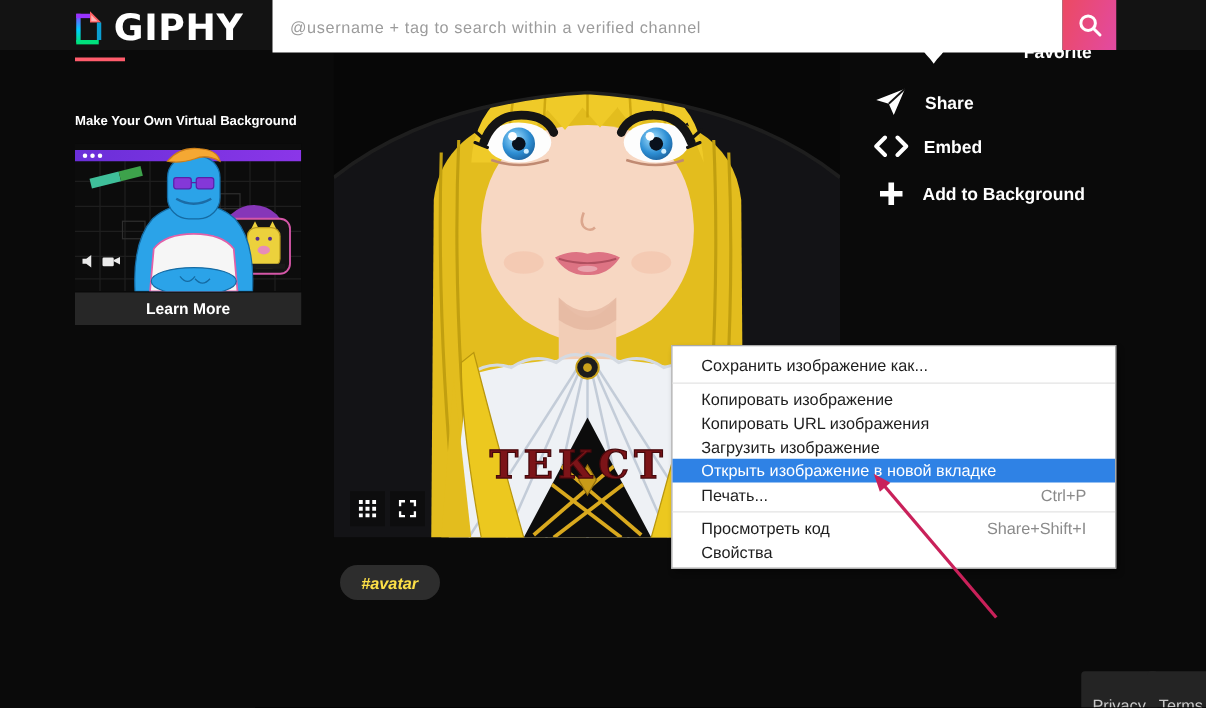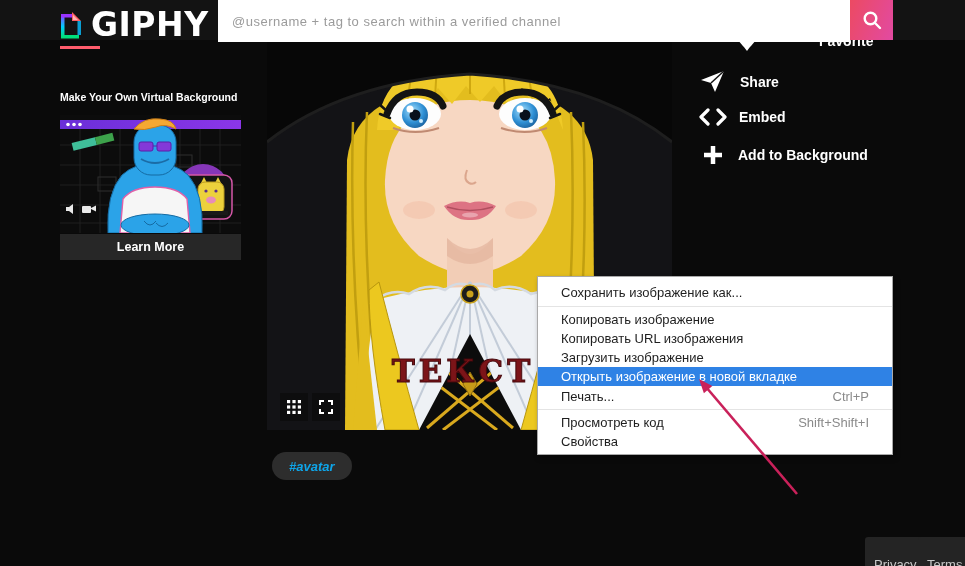--- a/index.html
+++ b/index.html
@@ -1,21 +1,21 @@
 <!DOCTYPE html>
 <html style="--menu-highlight: #2f82e5; --arrow-color: #c9215a; --accent-pink: #ff5c6c; --sg1: #ec4a62; --sg2: #e24aa2;"><head>
 <meta charset="utf-8">
 <style>
   html,body{margin:0;padding:0;background:#000;}
   .page{position:relative;width:965px;height:566px;background:#0a0a0a;overflow:hidden;
         font-family:"Liberation Sans",sans-serif;}
   
   .header{position:absolute;left:0;top:0;width:965px;height:40px;background:#131313;z-index:40;}
   .logo{position:absolute;left:60px;top:5px;display:flex;align-items:center;cursor:pointer;}
-  .logo-text{color:#fff;font-weight:800;font-size:33px;letter-spacing:.5px;margin-left:8px;
+  .logo-text{color:#fff;font-weight:800;font-size:29px;letter-spacing:.5px;margin-left:8px;
              font-family:"DejaVu Sans",sans-serif;}
   .search{position:absolute;left:218px;top:0;width:675px;height:40px;display:flex;}
   .search input{flex:1;border:0;outline:0;height:40px;padding:1px 14px;font-size:13px;
                 letter-spacing:.5px;color:#333;font-family:"Liberation Sans",sans-serif;}
   .search input::placeholder{color:#9b9b9b;}
   .search-btn{width:43px;height:40px;border:0;cursor:pointer;display:flex;align-items:center;
               justify-content:center;background:linear-gradient(110deg,var(--sg1,#ec4a62),var(--sg2,#e24aa2));}
   .tab-indicator{position:absolute;left:60px;top:46px;width:40px;height:3px;
                  background:var(--accent-pink,#ff5c6c);z-index:41;}
   
@@ -25,21 +25,21 @@
   .learn-more{position:absolute;left:60px;top:234px;width:181px;height:26px;background:#272727;
               color:#fff;font-size:12.5px;font-weight:bold;display:flex;align-items:center;
               justify-content:center;cursor:pointer;}
   
   .gif{position:absolute;left:267px;top:42px;width:405px;height:388px;z-index:1;}
   .img-btn{position:absolute;width:28px;height:28px;background:rgba(12,12,12,.82);z-index:5;
            display:flex;align-items:center;justify-content:center;cursor:pointer;}
   .img-btn.grid{left:280px;top:393px;}
   .img-btn.fs{left:312px;top:393px;}
   .tag{position:absolute;left:272px;top:452px;height:28px;padding:0 17px;background:#2d2d2d;
-       border-radius:14px;color:#0ea5e9;font-size:13px;font-weight:bold;font-style:italic;
+       border-radius:14px;color:#fde047;font-size:13px;font-weight:bold;font-style:italic;
        display:inline-flex;align-items:center;cursor:pointer;z-index:5;}
   
   .action{position:absolute;display:flex;align-items:center;cursor:pointer;z-index:10;}
   .action .al{color:#fff;font-size:14px;font-weight:bold;}
   .a-favorite{left:736px;top:30px;gap:48px;}
   .a-favorite .al{margin-left:13px;}
   .a-share{left:700px;top:70px;}
   .a-share .al{margin-left:14px;}
   .a-embed{left:699px;top:108px;}
   .a-embed .al{margin-left:12px;}
@@ -335,21 +335,21 @@
       <span>Открыть изображение в новой вкладке</span>
       <span class="sc"></span>
     </div>
     <div class="mi tall">
       <span>Печать...</span>
       <span class="sc">Ctrl+P</span>
     </div>
     <div class="sep"></div>
     <div class="mi">
       <span>Просмотреть код</span>
-      <span class="sc">Shift+Shift+I</span>
+      <span class="sc">Share+Shift+I</span>
     </div>
     <div class="mi">
       <span>Свойства</span>
       <span class="sc"></span>
     </div>
   </div>
 
   <svg class="arrow-overlay">
     <line class="arrow-line" x1="797" y1="494" x2="706" y2="387"></line>
     <polygon class="arrow-head" points="699,379 712.3,386.1 703.9,393.3"></polygon>

